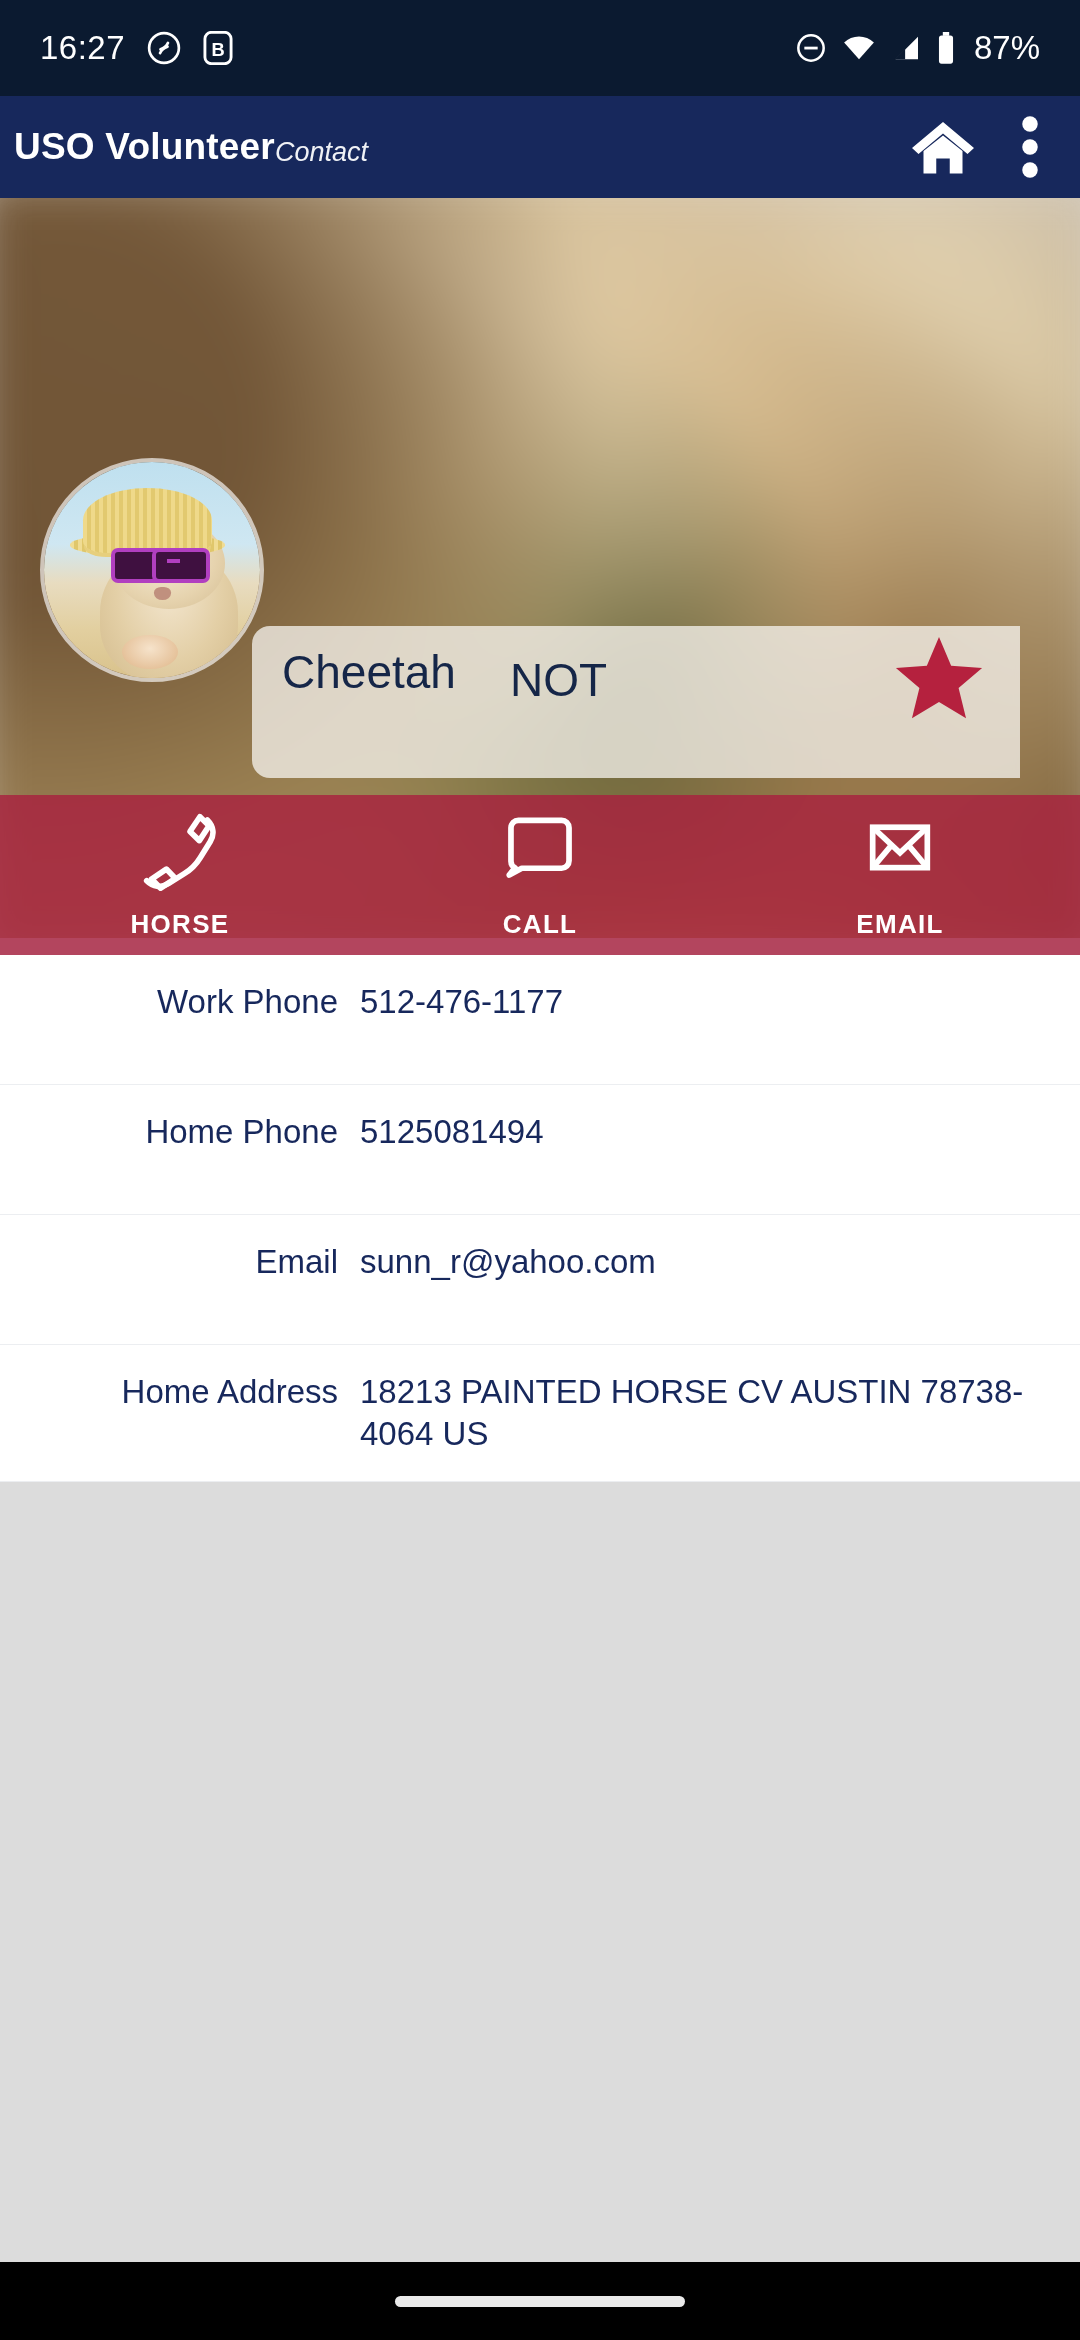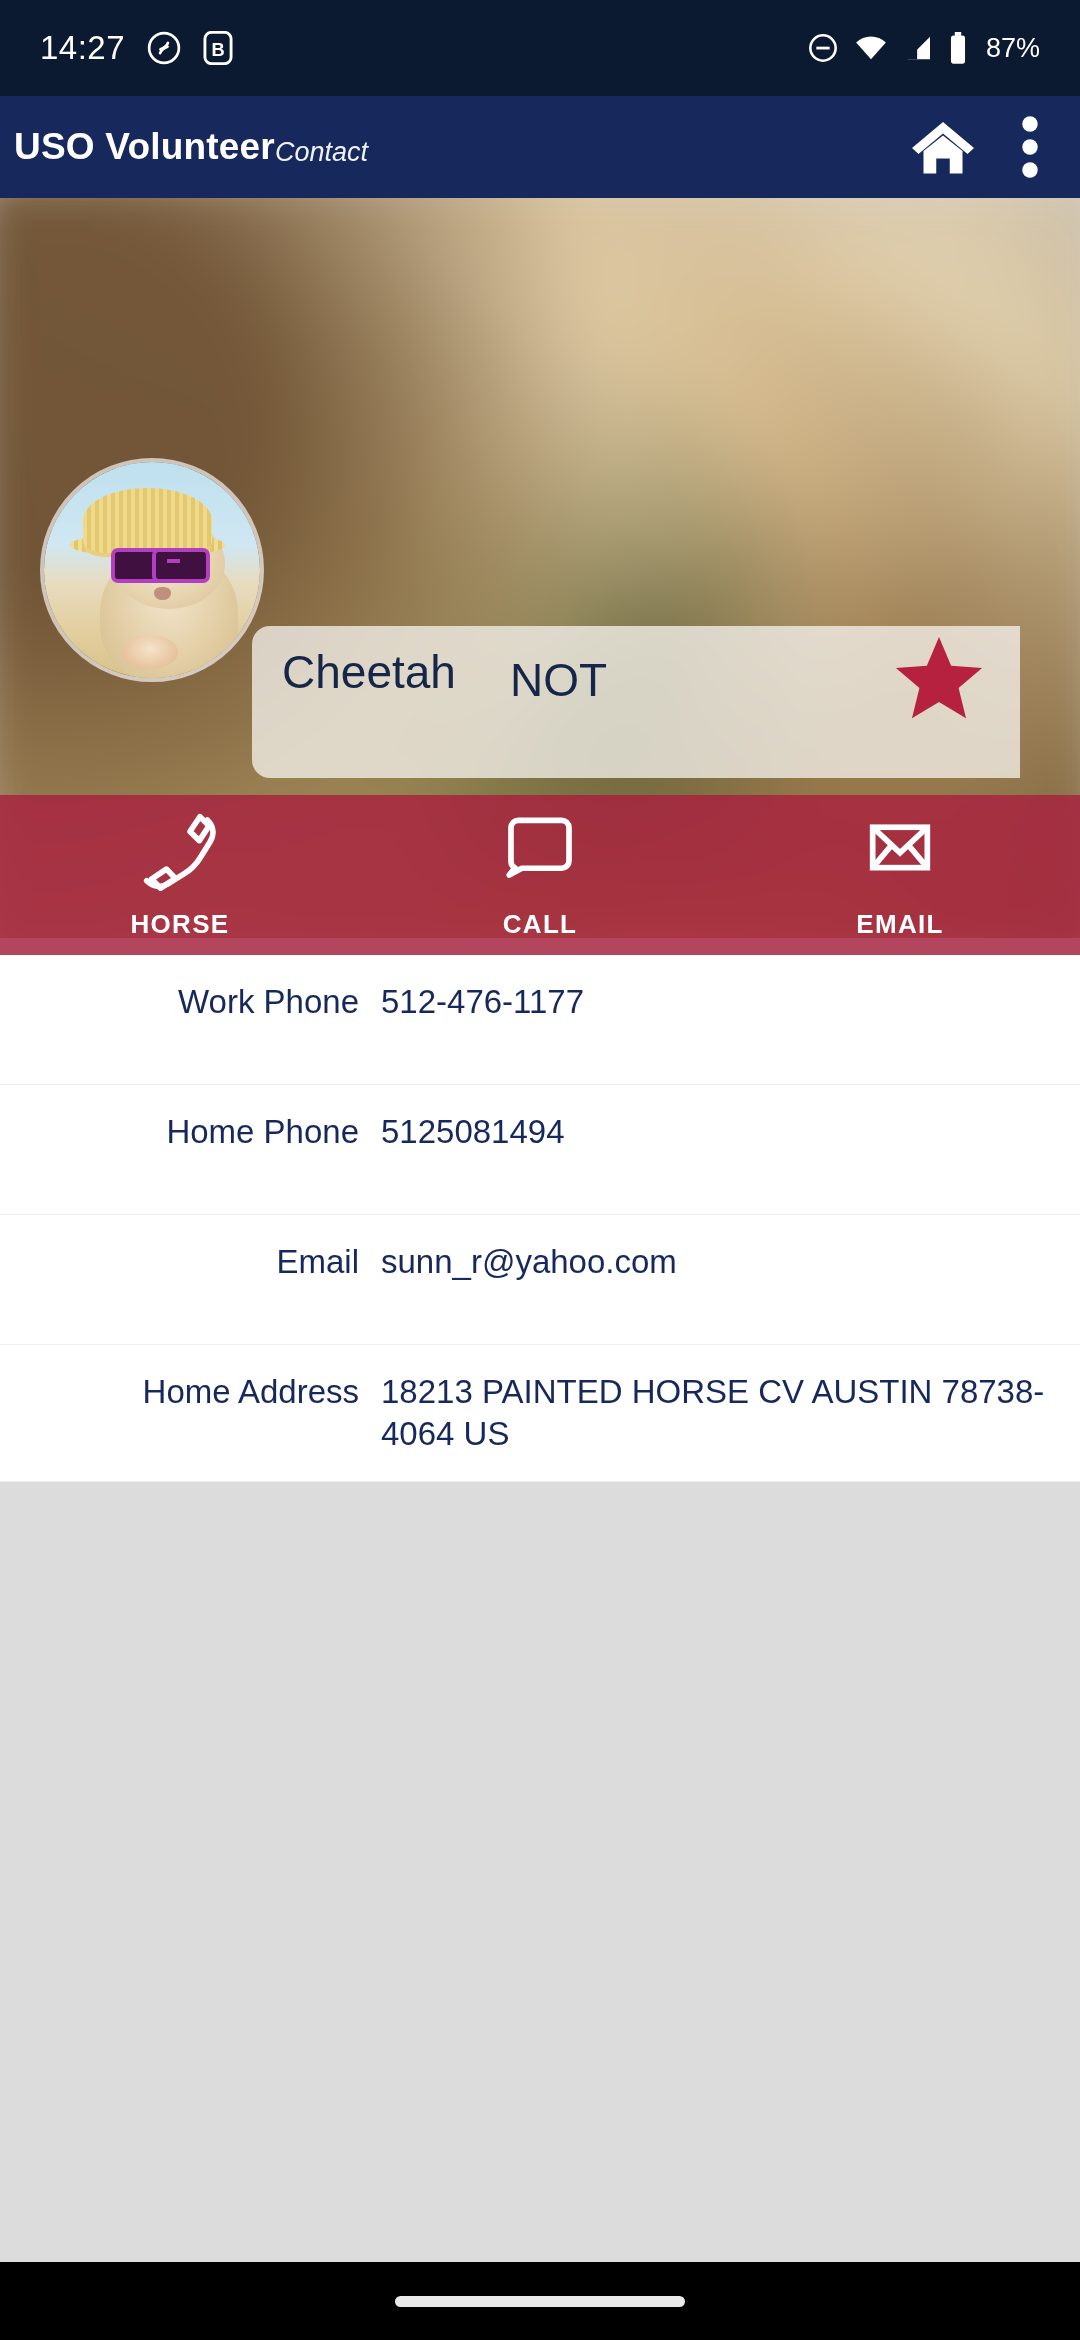--- a/index.html
+++ b/index.html
@@ -14,21 +14,21 @@
   
   .statusbar {
     position:absolute; top:0; left:0; width:1080px; height:96px;
     background:#0b1a30; color:#fff;
     display:flex; align-items:center; justify-content:space-between;
     padding:0 40px;
   }
   .sb-left { display:flex; align-items:center; gap:22px; }
   .sb-time { font-size:33px; font-weight:500; letter-spacing:.5px; }
   .sb-right { display:flex; align-items:center; gap:15px; }
-  .sb-batt-text { font-size:27px; font-weight:500; margin-left:3px; }
+  .sb-batt-text { font-size:33px; font-weight:500; margin-left:3px; }
   .ic { display:inline-flex; align-items:center; justify-content:center; }
 
   
   .appbar {
     position:absolute; top:96px; left:0; width:1080px; height:102px;
     background:#17285c;
     display:flex; align-items:center; justify-content:space-between;
     padding:0 26px 0 14px;
   }
   .appbar-titles { display:flex; flex-direction:row; justify-content:center; line-height:1.05; }
@@ -137,21 +137,21 @@
     background:#fff;
   }
   .row {
     display:flex; align-items:flex-start;
     border-bottom:1px solid #eceef1;
     padding:26px 0;
     min-height:130px;
   }
   .row-label {
     width:338px; flex:0 0 338px; text-align:right; padding-right:0;
-    font-size:33px; color:#17285c; line-height:1.28;margin-left:21px;
+    font-size:33px; color:#17285c; line-height:1.28;
   }
   .row-value {
     flex:1; padding-left:22px; 
     font-size:33px; color:#17285c; line-height:1.28;
     word-break:break-word;
   }
 
   
   .filler { position:absolute; left:0; width:1080px; background:#dcdcdc; }
   .navbar {
@@ -160,21 +160,21 @@
   }
   .nav-pill { width:290px; height:11px; border-radius:6px; background:#eaeaea; }
 </style>
 </head>
 <body>
 
 <div class="phone">
 
   <div class="statusbar">
     <div class="sb-left">
-      <span class="sb-time">14:27</span>
+      <span class="sb-time">16:27</span>
       <span class="ic">
         <svg width="34" height="34" viewBox="0 0 24 24">
           <circle cx="12" cy="12" r="10.5" fill="none" stroke="#fff" stroke-width="1.9"></circle>
           <path d="M9.2 15.6c1.2-2.6 3.1-3.8 5.3-4.5M14.8 8.4c-1.2 2.6-3.1 3.8-5.3 4.5" fill="none" stroke="#fff" stroke-width="1.9" stroke-linecap="round"></path>
         </svg>
       </span>
       <span class="ic">
         <svg width="30" height="34" viewBox="0 0 22 26">
           <rect x="1" y="1" width="20" height="24" rx="5" fill="none" stroke="#fff" stroke-width="2.2"></rect>
           <text x="11" y="19" font-family="Liberation Sans, sans-serif" font-size="14" font-weight="700" fill="#fff" text-anchor="middle">B</text>

